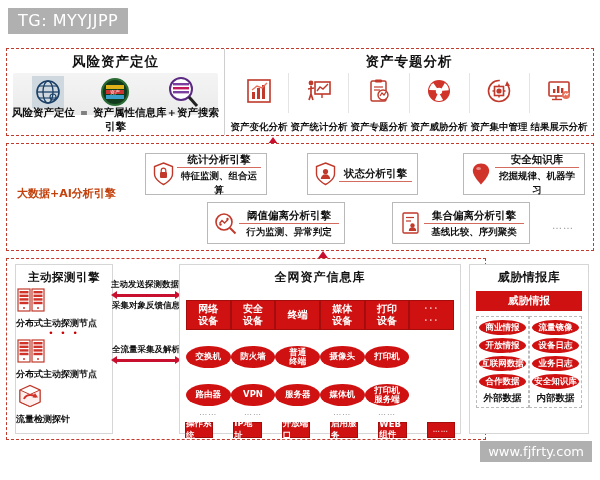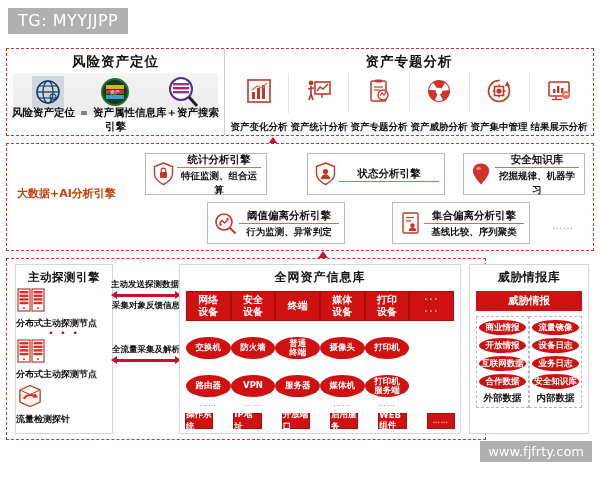--- a/index.html
+++ b/index.html
@@ -76,21 +76,21 @@
     content:""; position:absolute; left:4px; right:4px; top:3px; height:3px; background:#c8102e;
   }
   .arrowbar .ah{ position:absolute; top:0px; width:0;height:0;
       border-top:4.5px solid transparent; border-bottom:4.5px solid transparent; }
   .arrowbar .ahl{ left:0; border-right:6px solid #c8102e; }
   .arrowbar .ahr{ right:0; border-left:6px solid #c8102e; }
 
   .col-mid{ position:absolute; left:172px; top:5px; width:282px; height:170px;
             border:1px solid #d6d6d6; background:#fff; }
   .col-mid h4{ text-align:center; font-size:12px; font-weight:bold; color:#111; margin-top:4px; letter-spacing:1px;}
-  .cat-row{ display:flex; justify-content:space-between; padding:0 6px; margin-top:5px;align-items:center; }
+  .cat-row{ display:flex; justify-content:space-between; padding:0 6px; margin-top:14px;align-items:center; }
   .cat{ width:45px; height:30px; background:#cf1111; color:#fff; font-size:10px; font-weight:bold;
         display:flex; align-items:center; justify-content:center; text-align:center; line-height:12px;
         border:1px solid #a50d0d; }
   .cat.empty{ color:#f3b0b0; font-size:8px; letter-spacing:2px; }
   .sub-row{ display:flex; justify-content:space-between; padding:0 6px; margin-top:16px; }
   .sub{ width:45px; height:22px; background:#cf1111; color:#fff; font-size:8.5px; font-weight:bold;
         display:flex; align-items:center; justify-content:center; text-align:center; line-height:9.5px;
         border-radius:50%; }
   .sub.blank{ background:none; }
   .dotrow{ display:flex; justify-content:space-between; padding:0 6px; margin-top:2px; }
@@ -265,21 +265,21 @@
           <rect x="7" y="10" width="7" height="6" rx="1" fill="#c0392b"></rect>
           <path d="M8.2 10 V8.4 a2.3 2.3 0 0 1 4.6 0 V10" fill="none" stroke="#c0392b" stroke-width="1.2"></path>
         </svg>
     </div>
     <div class="tx">
       <div class="t1">统计分析引擎</div>
       <div class="t2">特征监测、组合运算</div>
     </div>
   </div>
 
-  <div class="eng" style="left:300px; top:9px; width:138px; height:42px;">
+  <div class="eng" style="left:300px; top:9px; width:111px; height:42px;">
     <div class="ic">
       <svg width="21" height="24" viewBox="0 0 21 24">
           <path d="M10.5 1 L19.5 4.5 V12 C19.5 18 10.5 22.5 10.5 22.5 C10.5 22.5 1.5 18 1.5 12 V4.5 Z" fill="none" stroke="#c0392b" stroke-width="1.4"></path>
           <circle cx="10.5" cy="9.5" r="2.6" fill="#c0392b"></circle>
           <path d="M5.8 17 a4.7 4.7 0 0 1 9.4 0 Z" fill="#c0392b"></path>
         </svg>
     </div>
     <div class="tx">
       <div class="t1">状态分析引擎</div>
     </div>

